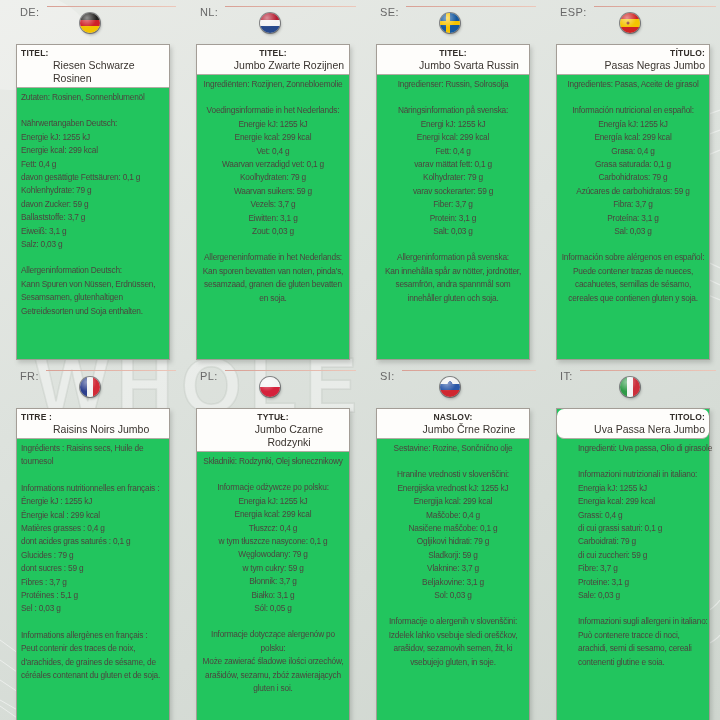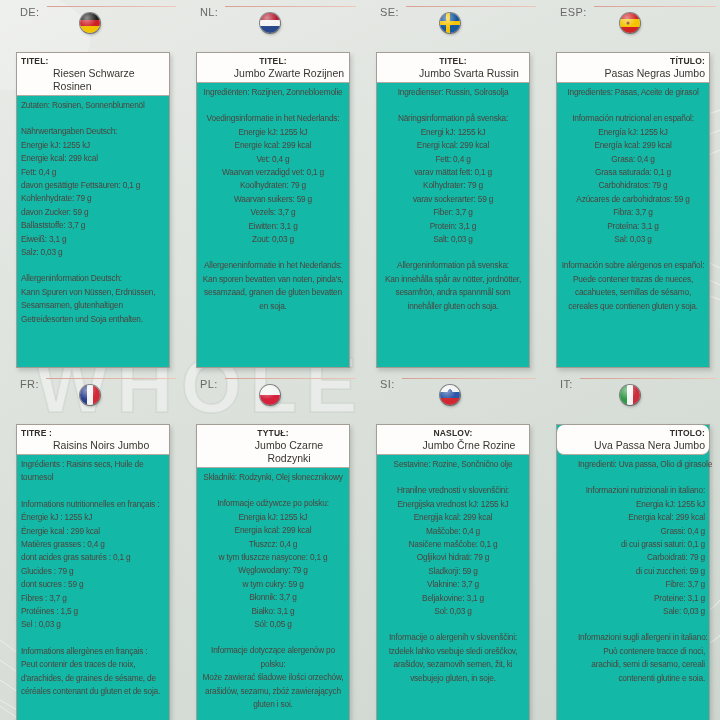--- a/index.html
+++ b/index.html
@@ -35,22 +35,22 @@
   .flag-de{background:linear-gradient(to bottom,#23211f 0 34%,#cf2028 34% 67%,#f2c200 67%);}
   .flag-nl{background:linear-gradient(to bottom,#b51f33 0 34%,#f3f3f3 34% 67%,#27498c 67%);}
   .flag-se{background:linear-gradient(to bottom,rgba(0,0,0,0) 0 38%,#f7c300 38% 62%,rgba(0,0,0,0) 62%),linear-gradient(to right,#17599f 0 30%,#f7c300 30% 50%,#17599f 50%);}
   .flag-es{background:radial-gradient(circle 2.5px at 40% 50%,#8a3020 0 60%,rgba(0,0,0,0) 65%),linear-gradient(to bottom,#cf2423 0 28%,#f4c400 28% 72%,#cf2423 72%);}
   .flag-fr{background:linear-gradient(to right,#2c3f8d 0 34%,#f3f3f3 34% 67%,#d22b38 67%);}
   .flag-pl{background:linear-gradient(to bottom,#f4f4f4 0 50%,#d5213c 50%);}
   .flag-si{background:radial-gradient(ellipse 4px 5px at 50% 36%,#2b50a0 0 60%,rgba(0,0,0,0) 66%),linear-gradient(to bottom,#f2f2f2 0 34%,#2b57a8 34% 67%,#d02730 67%);}
   .flag-it{background:linear-gradient(to right,#2f9a47 0 34%,#f3f3f3 34% 67%,#cc2f3b 67%);}
 
   .panel{
-    margin:12px 10px 0 16px;box-sizing:border-box;width:154px;
-    background:#14b8a6;border:1px solid #a39d96;
+    margin:4px 10px 0 16px;box-sizing:border-box;width:154px;
+    background:#22c55e;border:1px solid #a39d96;
     box-shadow:2px 3px 4px rgba(90,95,90,.25);
   }
   .lang-section:nth-child(-n+4) .panel{height:316px;}
   .lang-section:nth-child(n+5) .panel{height:320px;}
   .panel-head{
     background:#fefdfb;border-bottom:1px solid #b3aca4;
     padding:3px 4px 2px;
   }
   .t-label{font-size:8.5px;font-weight:bold;color:#322d29;letter-spacing:.2px;line-height:11px;}
   .t-name{font-size:10.5px;color:#3a342f;line-height:13px;padding-left:32px;}
@@ -219,21 +219,21 @@
           <div class="line">Ingrédients : Raisins secs, Huile de tournesol</div>
           <div class="gap"></div>
           <div class="line nw">Informations nutritionnelles en français :</div>
           <div class="line nw">Énergie kJ : 1255 kJ</div>
           <div class="line nw">Énergie kcal : 299 kcal</div>
           <div class="line nw">Matières grasses : 0,4 g</div>
           <div class="line nw">dont acides gras saturés : 0,1 g</div>
           <div class="line nw">Glucides : 79 g</div>
           <div class="line nw">dont sucres : 59 g</div>
           <div class="line nw">Fibres : 3,7 g</div>
-          <div class="line nw">Protéines : 1,5 g</div>
+          <div class="line nw">Protéines : 5,1 g</div>
           <div class="line nw">Sel : 0,03 g</div>
           <div class="gap"></div>
           <div class="line nw">Informations allergènes en français :</div>
           <div class="line">Peut contenir des traces de noix, d'arachides, de graines de sésame, de céréales contenant du gluten et de soja.</div>
         </div>
     </div>
   </section>
     <section class="lang-section">
     <div class="lang-header">
       <span class="lang-label">PL:</span>
@@ -299,21 +299,21 @@
     <div class="lang-header">
       <span class="lang-label">IT:</span>
       <span class="header-line"></span>
       <span class="flag flag-it"></span>
     </div>
     <div class="panel">
       <div class="panel-head" style="text-align: right; border-radius: 7px;">
         <div class="t-label">TITOLO:</div>
         <div class="t-name">Uva Passa Nera Jumbo</div>
       </div>
-      <div class="panel-body" style="text-align: right; padding-left: 21px;">
+      <div class="panel-body" style="text-align: left; padding-left: 21px;">
           <div class="line nw">Ingredienti: Uva passa, Olio di girasole</div>
           <div class="gap"></div>
           <div class="line nw">Informazioni nutrizionali in italiano:</div>
           <div class="line nw">Energia kJ: 1255 kJ</div>
           <div class="line nw">Energia kcal: 299 kcal</div>
           <div class="line nw">Grassi: 0,4 g</div>
           <div class="line nw">di cui grassi saturi: 0,1 g</div>
           <div class="line nw">Carboidrati: 79 g</div>
           <div class="line nw">di cui zuccheri: 59 g</div>
           <div class="line nw">Fibre: 3,7 g</div>

